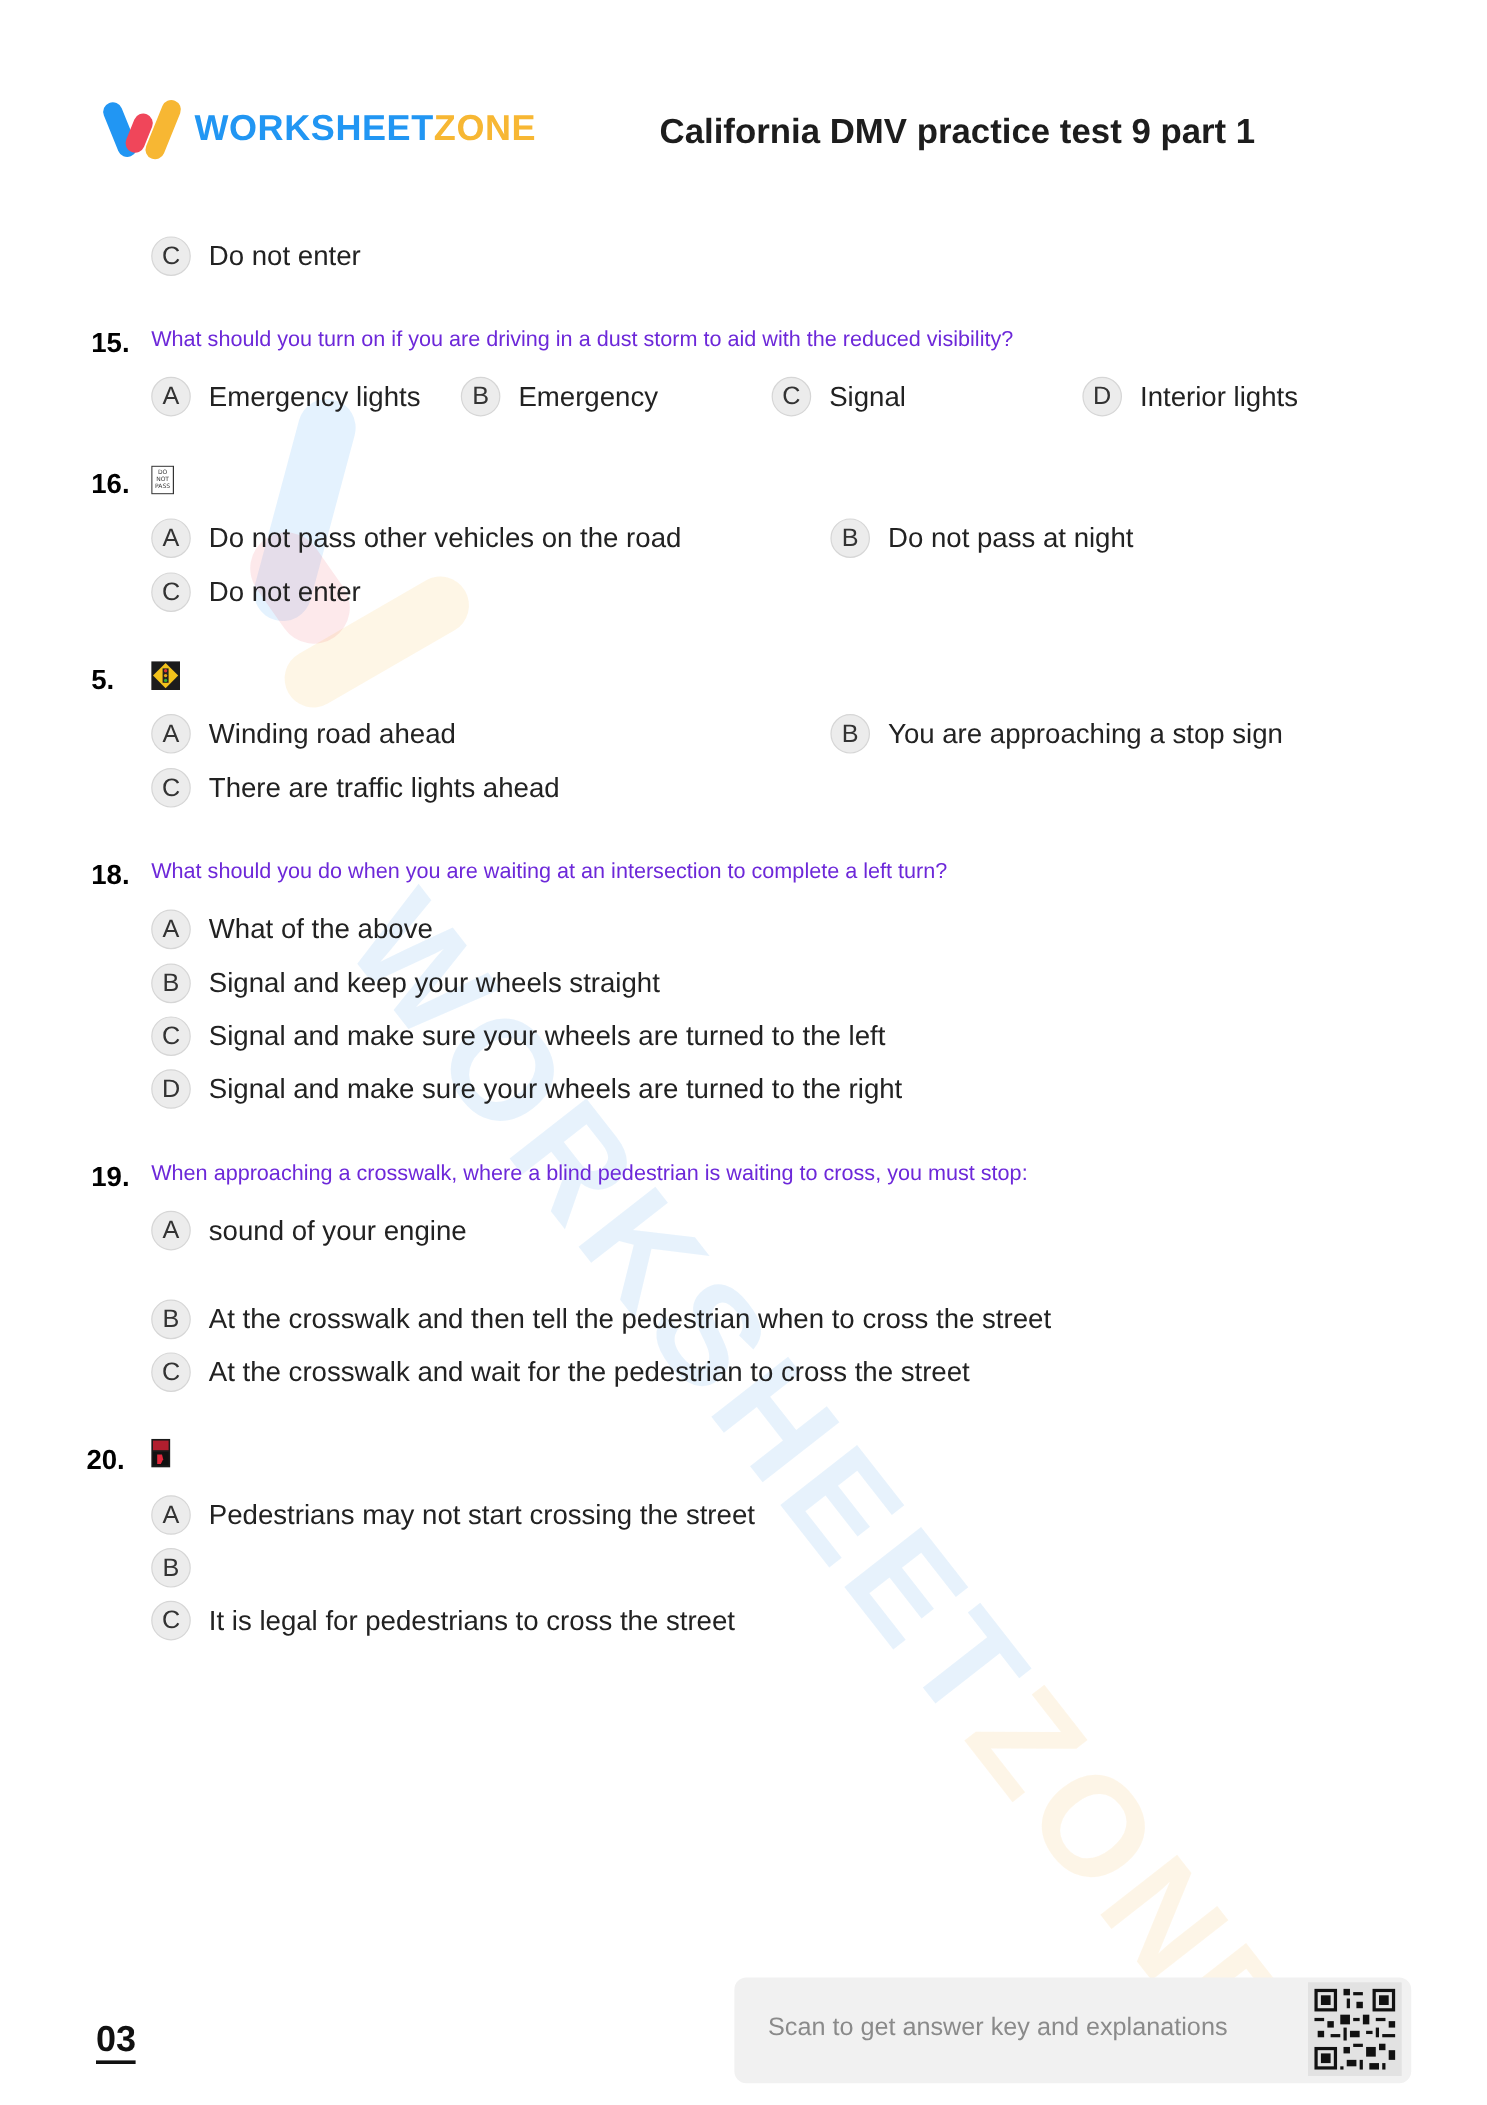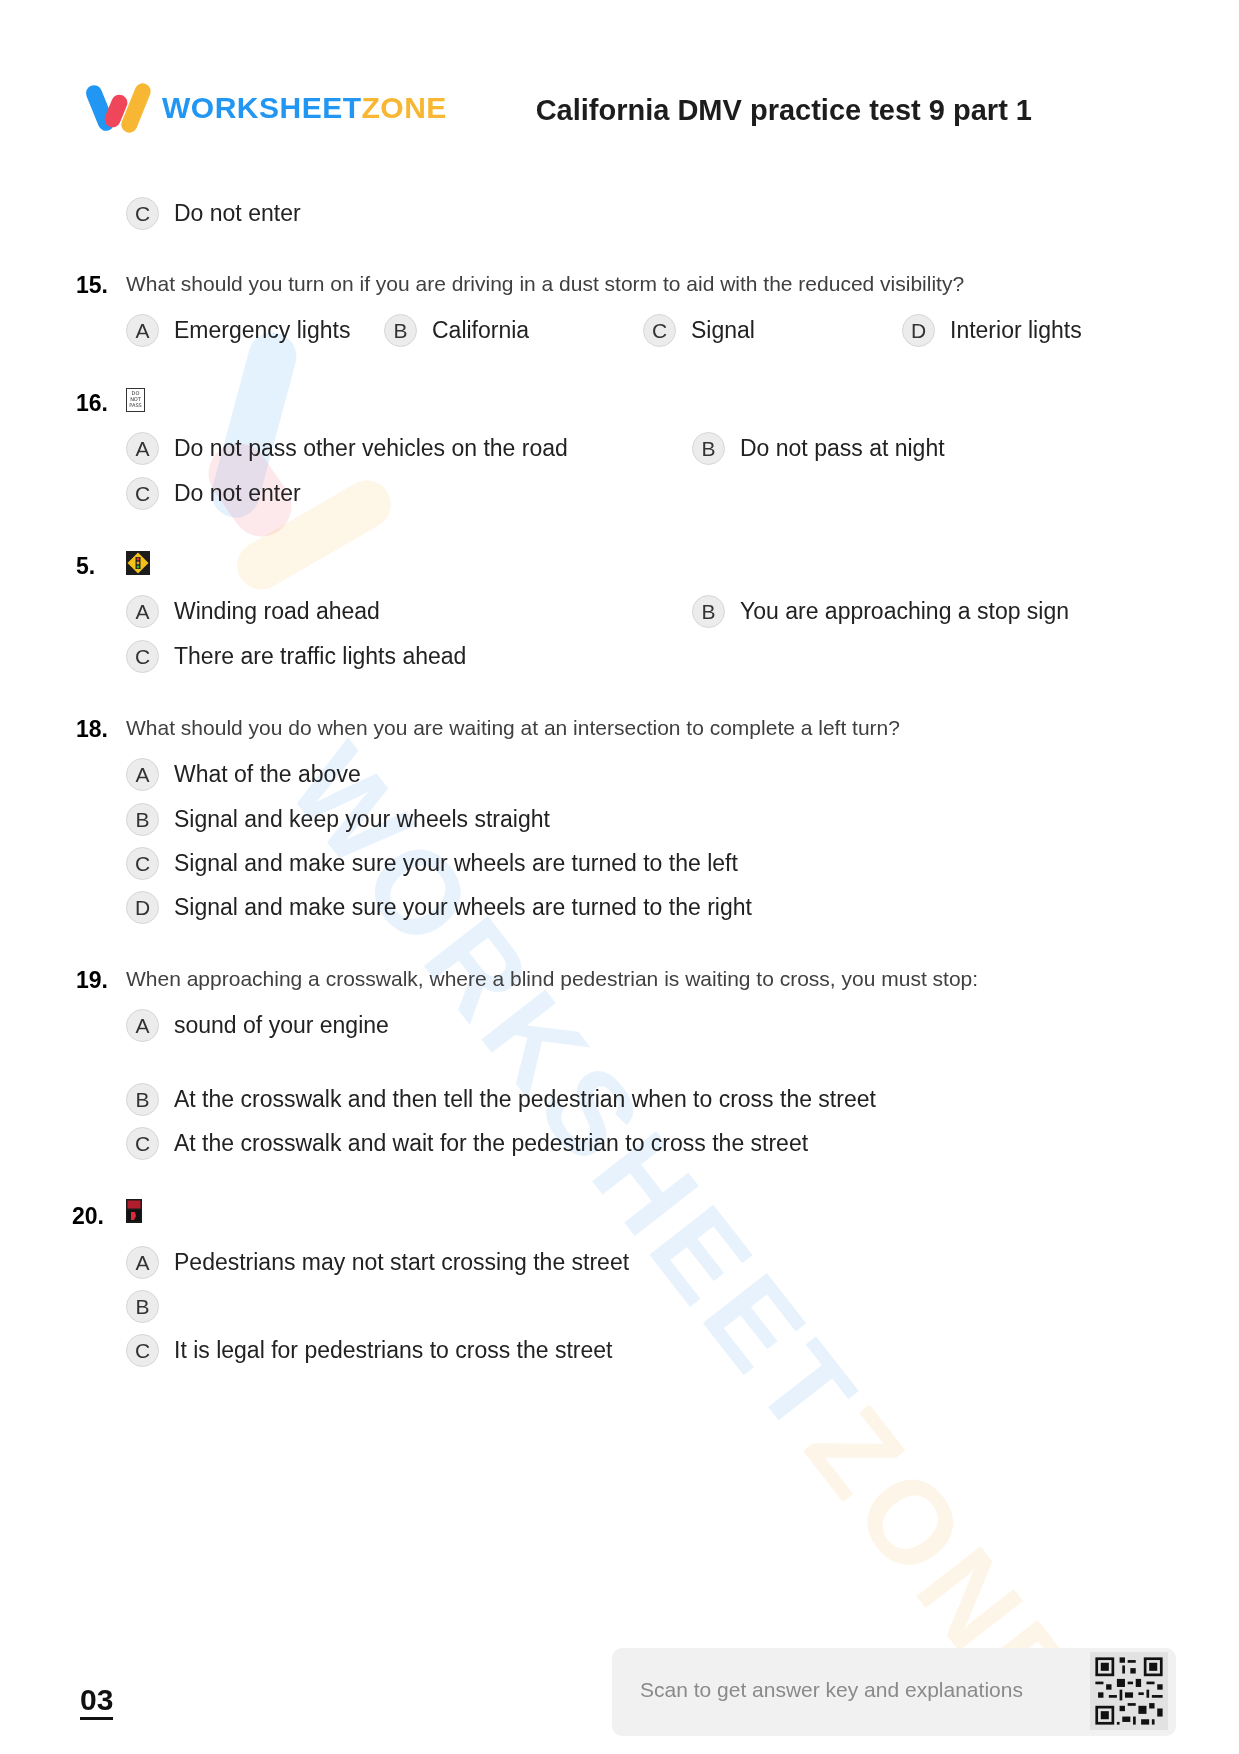--- a/index.html
+++ b/index.html
@@ -10,25 +10,25 @@
              font-size:118px; font-weight:bold; letter-spacing:8px; white-space:nowrap; opacity:0.10; }
   .wm-text .w { color:#1e88e5; } .wm-text .z { color:#f5a623; }
   .wm-bar { position:absolute; border-radius:30px; opacity:0.12; }
 
   .header { position:absolute; left:84px; top:80px; width:1080px; height:60px; }
   .logo { position:absolute; left:0; top:0; height:56px; display:flex; align-items:center; }
   .logo-mark { width:70px; height:56px; position:relative; }
   .logo-mark span { position:absolute; border-radius:10px; width:16px; }
   .logo-text { font-size:30px; font-weight:bold; letter-spacing:0.5px; margin-left:8px; }
   .logo-text .w { color:#2196f3; } .logo-text .z { color:#f7b733; }
-  .title { position:absolute; right:132px; top:14px; font-size:29px; font-weight:bold; color:#1d1d1d; }
+  .title { position:absolute; right:118px; top:14px; font-size:29px; font-weight:bold; color:#1d1d1d; }
 
   .q { position:absolute; left:76px; }
   .qnum { position:absolute; left:0; font-weight:bold; font-size:23px; color:#000000; }
-  .qtext { position:absolute; left:50px; font-size:21px; color:#404040; white-space:nowrap; }
+  .qtext { position:absolute; left:50px; font-size:18px; color:#6d28d9; white-space:nowrap; }
   .opt { position:absolute; display:flex; align-items:flex-start; font-size:23px; color:#222; }
   .badge { width:33px; height:33px; border-radius:50%; background:#ececec; border:1px solid #d6d6d6;
            box-sizing:border-box; display:flex; align-items:center; justify-content:center;
            font-size:21px; color:#333; flex:0 0 33px; margin-top:-3px; }
   .opt .label { margin-left:15px; line-height:30px; margin-top:-2px; }
   .sign { position:absolute; left:50px; }
 
   .footer-num { position:absolute; left:80px; top:1685px; font-size:30px; font-weight:bold; color:#111;
                 border-bottom:3px solid #111; line-height:30px; padding-bottom:2px; }
   .scan-box { position:absolute; left:612px; top:1648px; width:564px; height:88px; background:#f1f1f1;
@@ -66,21 +66,21 @@
 <div class="q" style="top:272px;">
   <div class="qnum">15.</div>
   <div class="qtext">What should you turn on if you are driving in a dust storm to aid with the reduced visibility?</div>
 </div>
 <div class="opt" style="left:126px;top:317px;">
   <div class="badge">A</div>
   <div class="label">Emergency lights</div>
 </div>
 <div class="opt" style="left:384px;top:317px;">
   <div class="badge">B</div>
-  <div class="label">California</div>
+  <div class="label">Emergency</div>
 </div>
 <div class="opt" style="left:643px;top:317px;">
   <div class="badge">C</div>
   <div class="label">Signal</div>
 </div>
 <div class="opt" style="left:902px;top:317px;">
   <div class="badge">D</div>
   <div class="label">Interior lights</div>
 </div>
 

